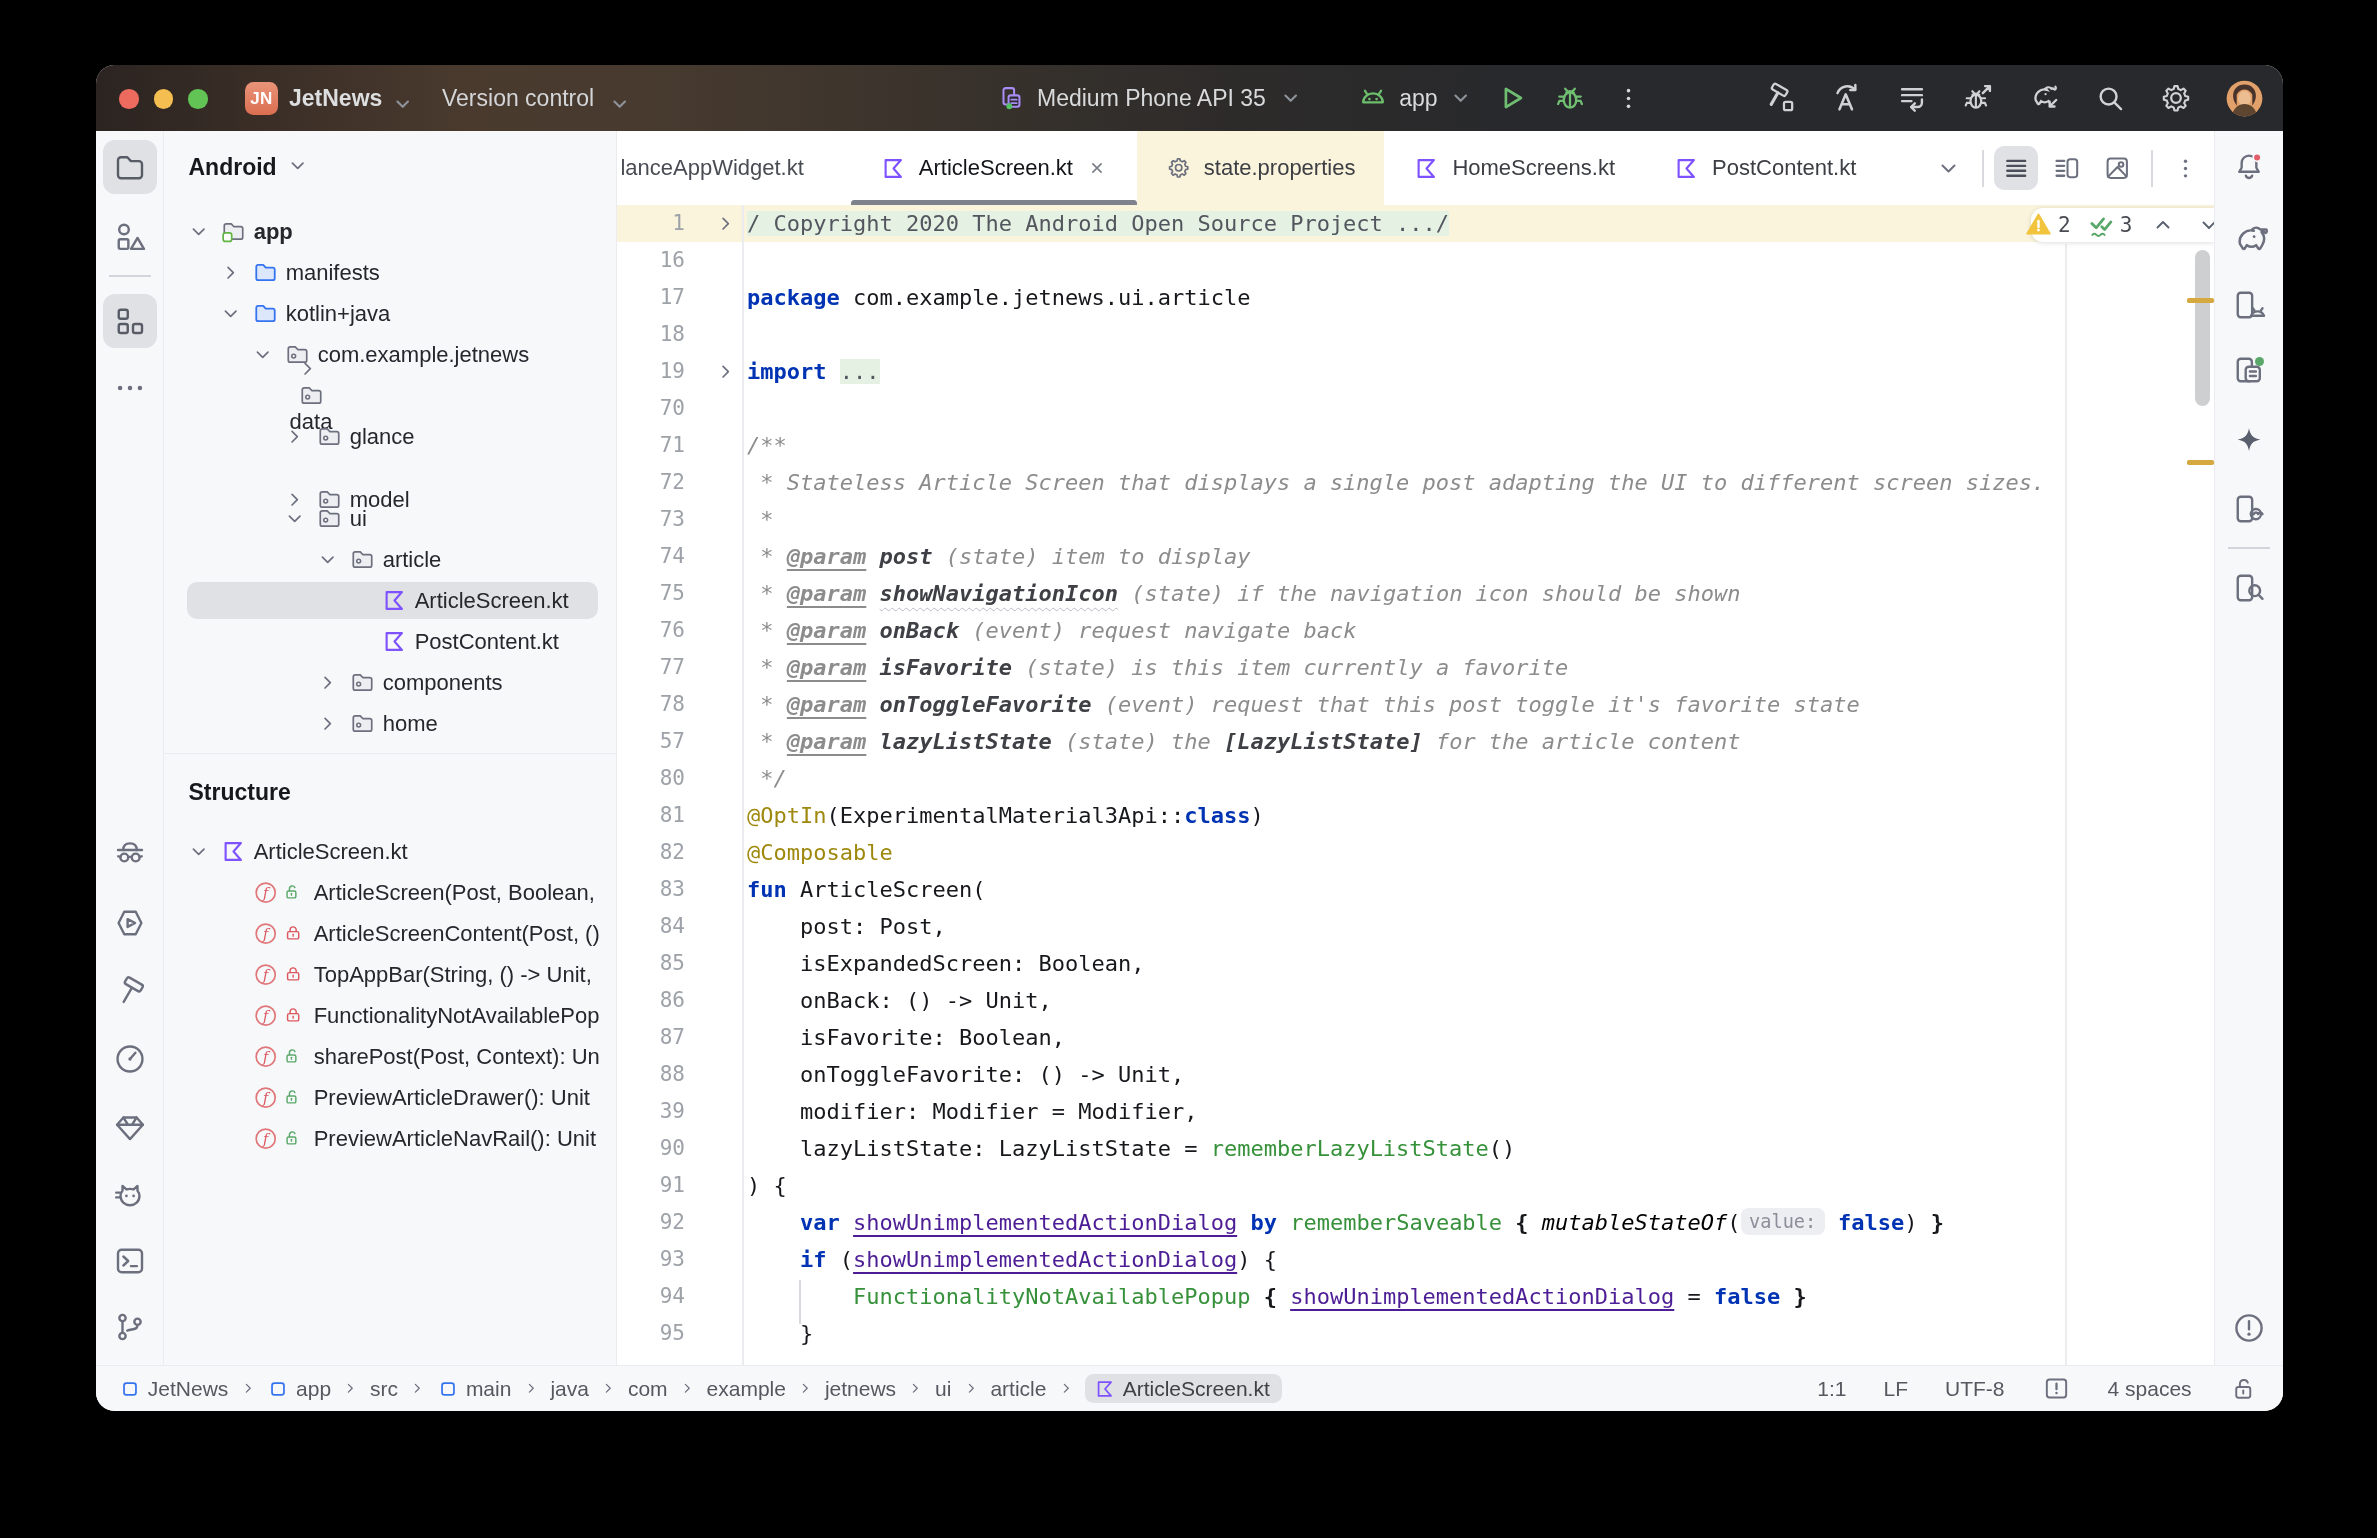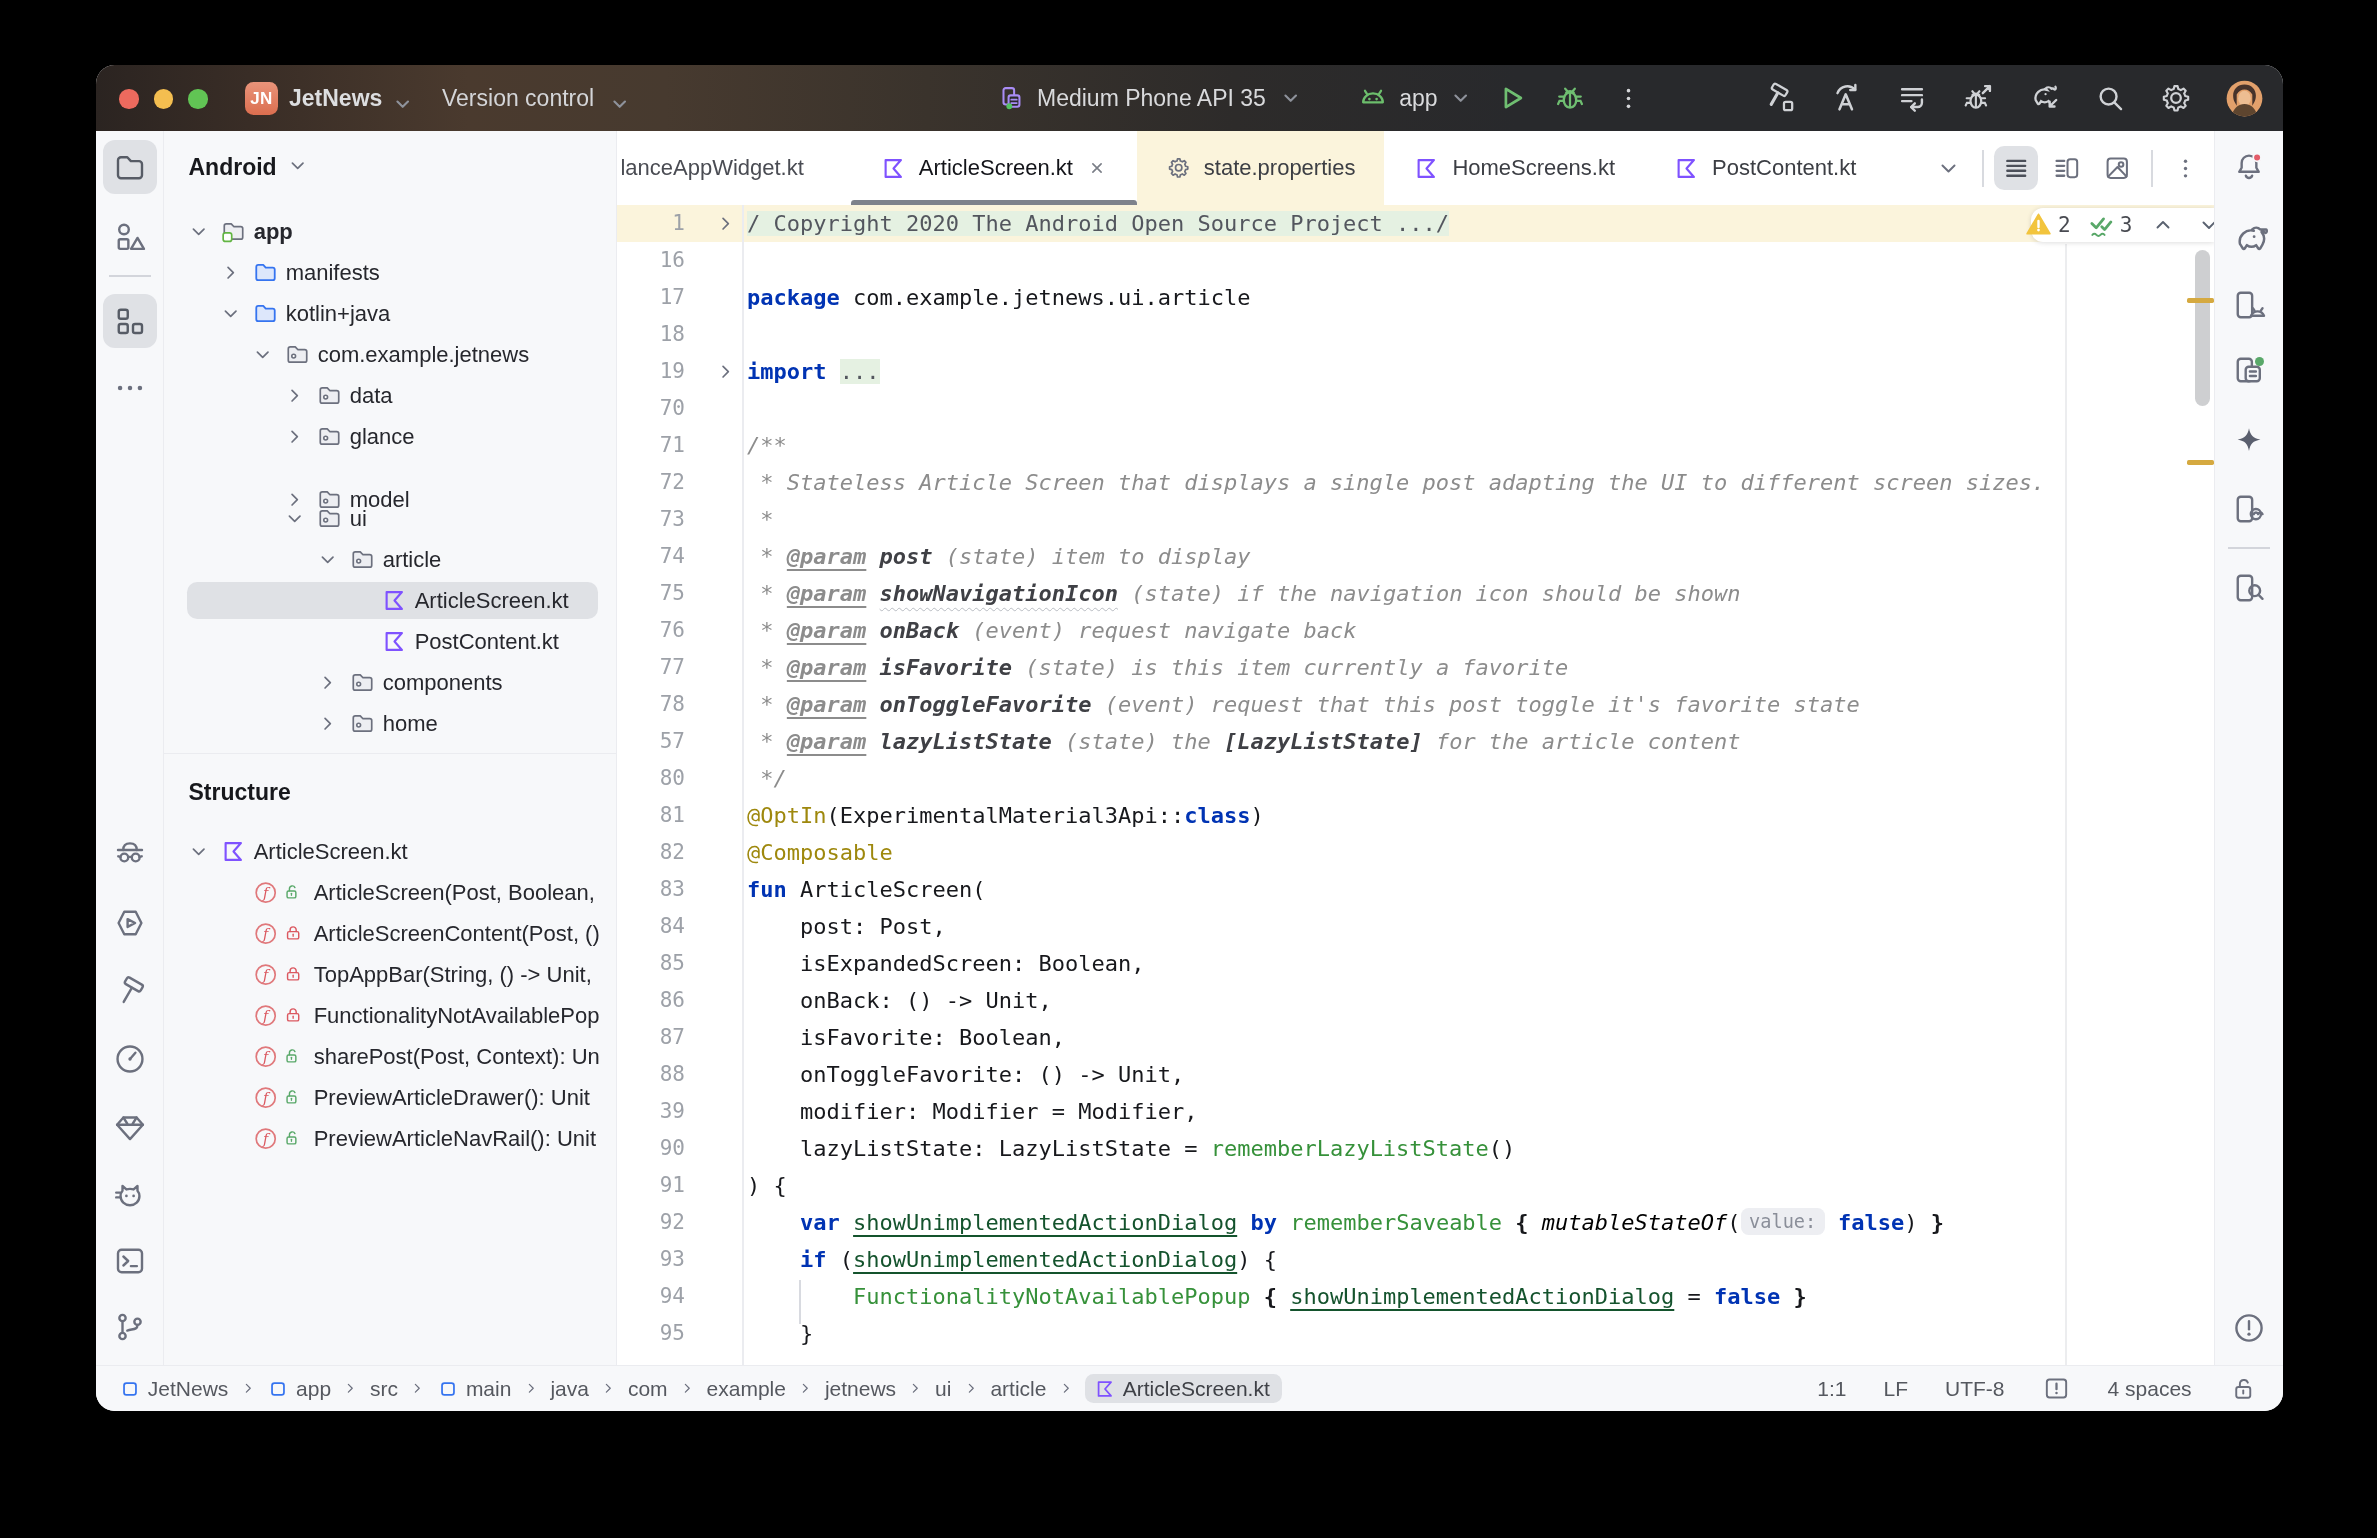--- a/index.html
+++ b/index.html
@@ -82,21 +82,21 @@
   .cl .src { flex:1 1 auto; padding-left:5.1px; font-size:22px; line-height:37px; color:#17181C; }
 
   .tk-kw { color:#0033B3; font-weight:700; }
   .tk-ann { color:#9E880D; }
   .tk-doc { color:#8C8C8C; font-style:italic; }
   .tk-doctag { color:#8C8C8C; font-style:italic; font-weight:700; text-decoration:underline; text-underline-offset:5.1px; text-decoration-thickness:1.7px; }
   .tk-docval { color:#3F4045; font-style:italic; font-weight:700; }
   .tk-docvalw { color:#3F4045; font-style:italic; font-weight:700; text-decoration:underline wavy #B8BCC2; text-underline-offset:6px; text-decoration-thickness:1.3px; }
   .tk-call { color:#36913A; }
   .tk-calli { color:#000000; font-style:italic; }
-  .tk-var { color:#14532d; text-decoration:underline; text-underline-offset:5.1px; text-decoration-thickness:1.7px; }
+  .tk-var { color:#4c1d95; text-decoration:underline; text-underline-offset:5.1px; text-decoration-thickness:1.7px; }
   .tk-brace { color:#17181C; font-weight:700; }
   .tk-fold { color:#53565E; background:#E5F1E2; }
   .tk-hint { display:inline-block; background:#EDEEF2; color:#8A8E99; font-size:18.6px; line-height:27px; height:27px; border-radius:7.6px; padding:0 8.5px; vertical-align:1.7px; }
 
   .insp-widget { position:absolute; top:2.5px; right:0; width:183px; height:34px; background:#FFF; border-radius:12px 0 0 12px; box-shadow:0 0.8px 5.1px rgba(0,0,0,.14); display:flex; align-items:center; justify-content:center; gap:0; }
   .insp-widget .cnt { font-size:21px; color:#494B52; }
   .scroll-thumb { position:absolute; left:1578px; top:45px; width:15.2px; height:156px; border-radius:7.6px; background:rgba(125,128,134,.38); }
   .scroll-tick { position:absolute; left:1570px; width:27px; height:5.1px; border-radius:1.7px; background:#D5A940; }
   .indent-guide { position:absolute; left:182px; top:1075px; width:1.7px; height:44px; background:#D8DAE0; }
 
@@ -448,21 +448,21 @@
                     <svg width="27" height="27" viewBox="0 0 24 24" fill="none">
                       <path d="M3.8 7 a1.8 1.8 0 0 1 1.8-1.8 h4.4 l2.2 2.4 h6.2 a1.8 1.8 0 0 1 1.8 1.8 v7.6 a1.8 1.8 0 0 1-1.8 1.8 H5.6 a1.8 1.8 0 0 1-1.8-1.8 z" fill="#EDEEF2" stroke="#6C707E" stroke-width="1.5" stroke-linejoin="round"></path>
                       <circle cx="8.6" cy="13.4" r="1.7" stroke="#6C707E" stroke-width="1.4" fill="#FFF"></circle>
                     </svg>
                   </span>
                 </span>
                 <span class="tlabel">com.example.jetnews</span>
               </div>
             </div>
             <div class="tree-row">
-              <div class="cell" style="padding-left: 118px;">
+              <div class="cell" style="padding-left: 118px; flex-direction: column;">
                 <span class="chev">
                   <span style="display: flex; align-items: center; justify-content: center;">
                     <svg width="25.4" height="25.4" viewBox="0 0 24 24" fill="none">
                       <path d="M9.5 7 l5 5 -5 5" stroke="#6C707E" stroke-width="1.6" stroke-linecap="round" stroke-linejoin="round" fill="none"></path>
                     </svg>
                   </span>
                 </span>
                 <span class="ticon">
                   <span style="display: flex; align-items: center; justify-content: center;">
                     <svg width="27" height="27" viewBox="0 0 24 24" fill="none">

